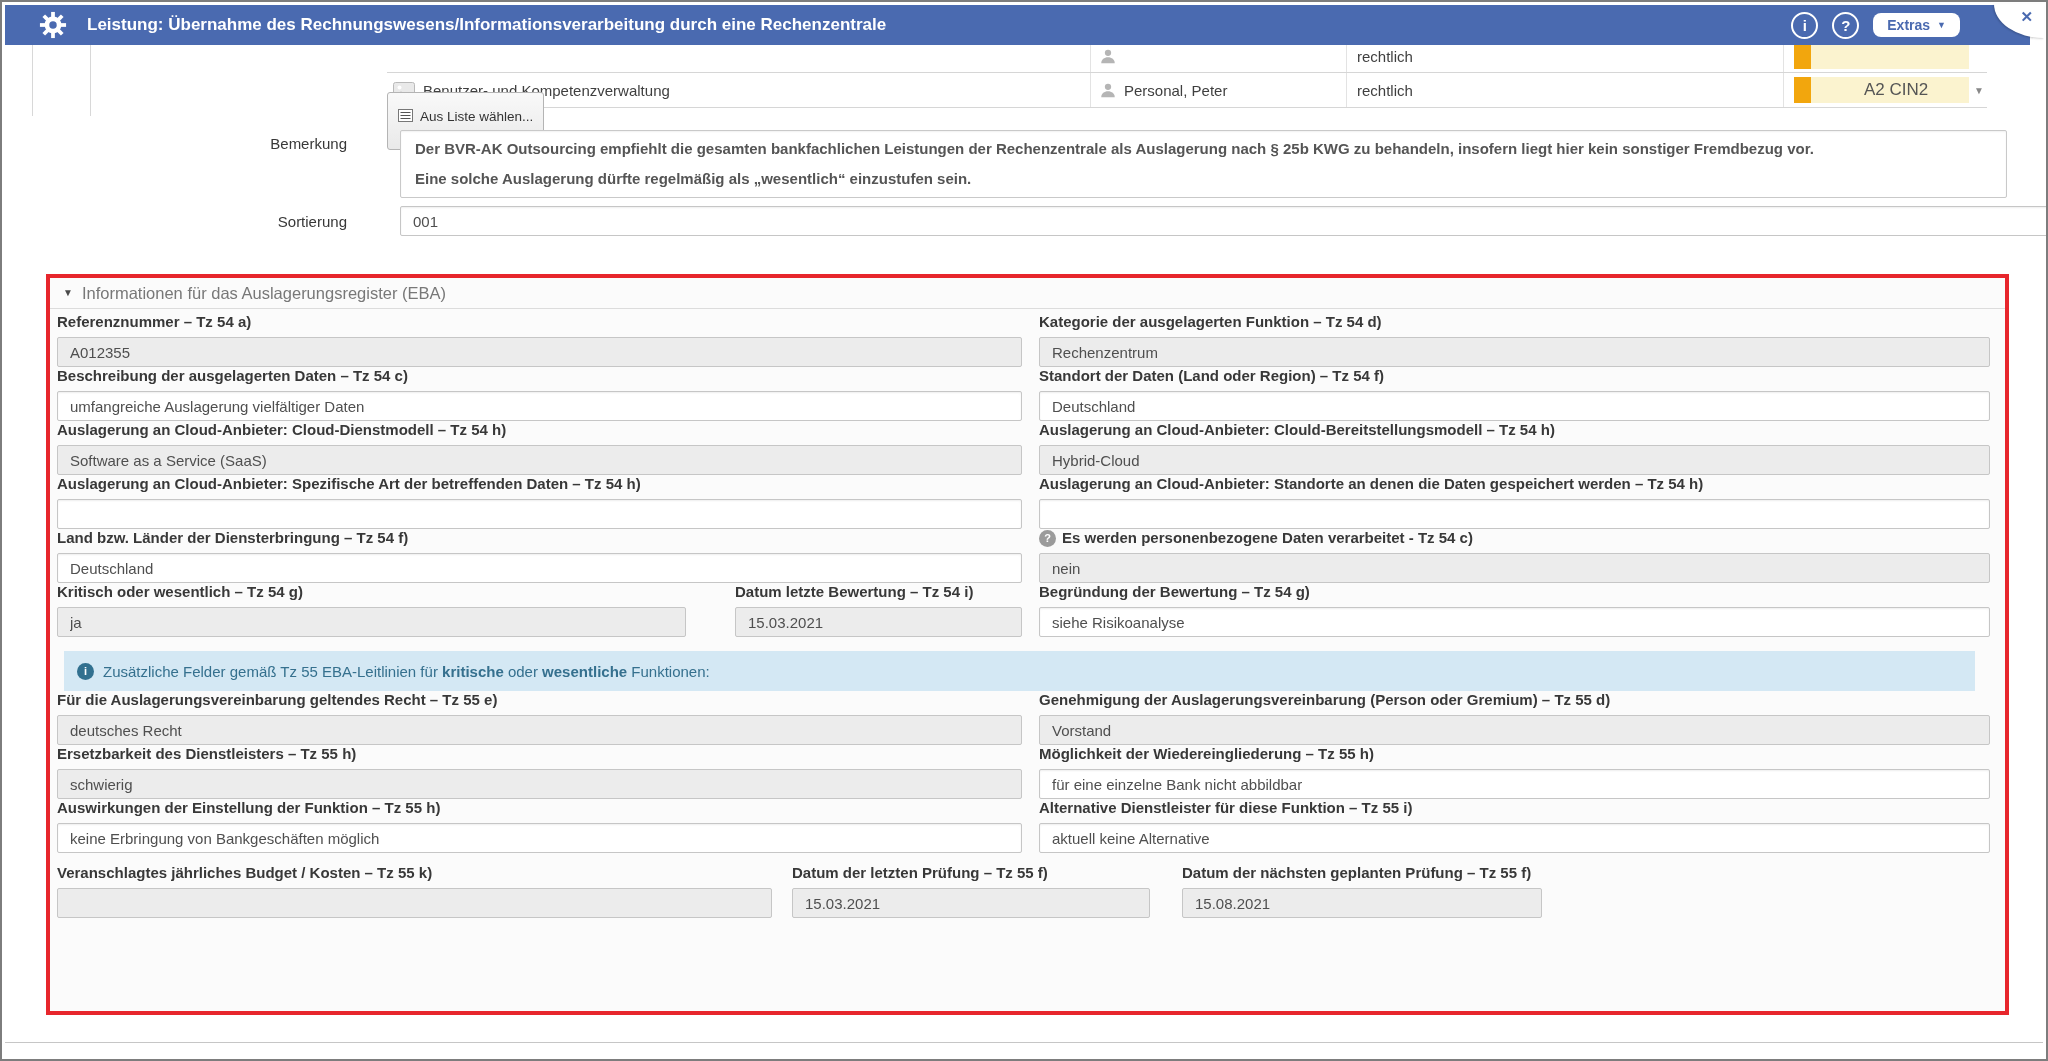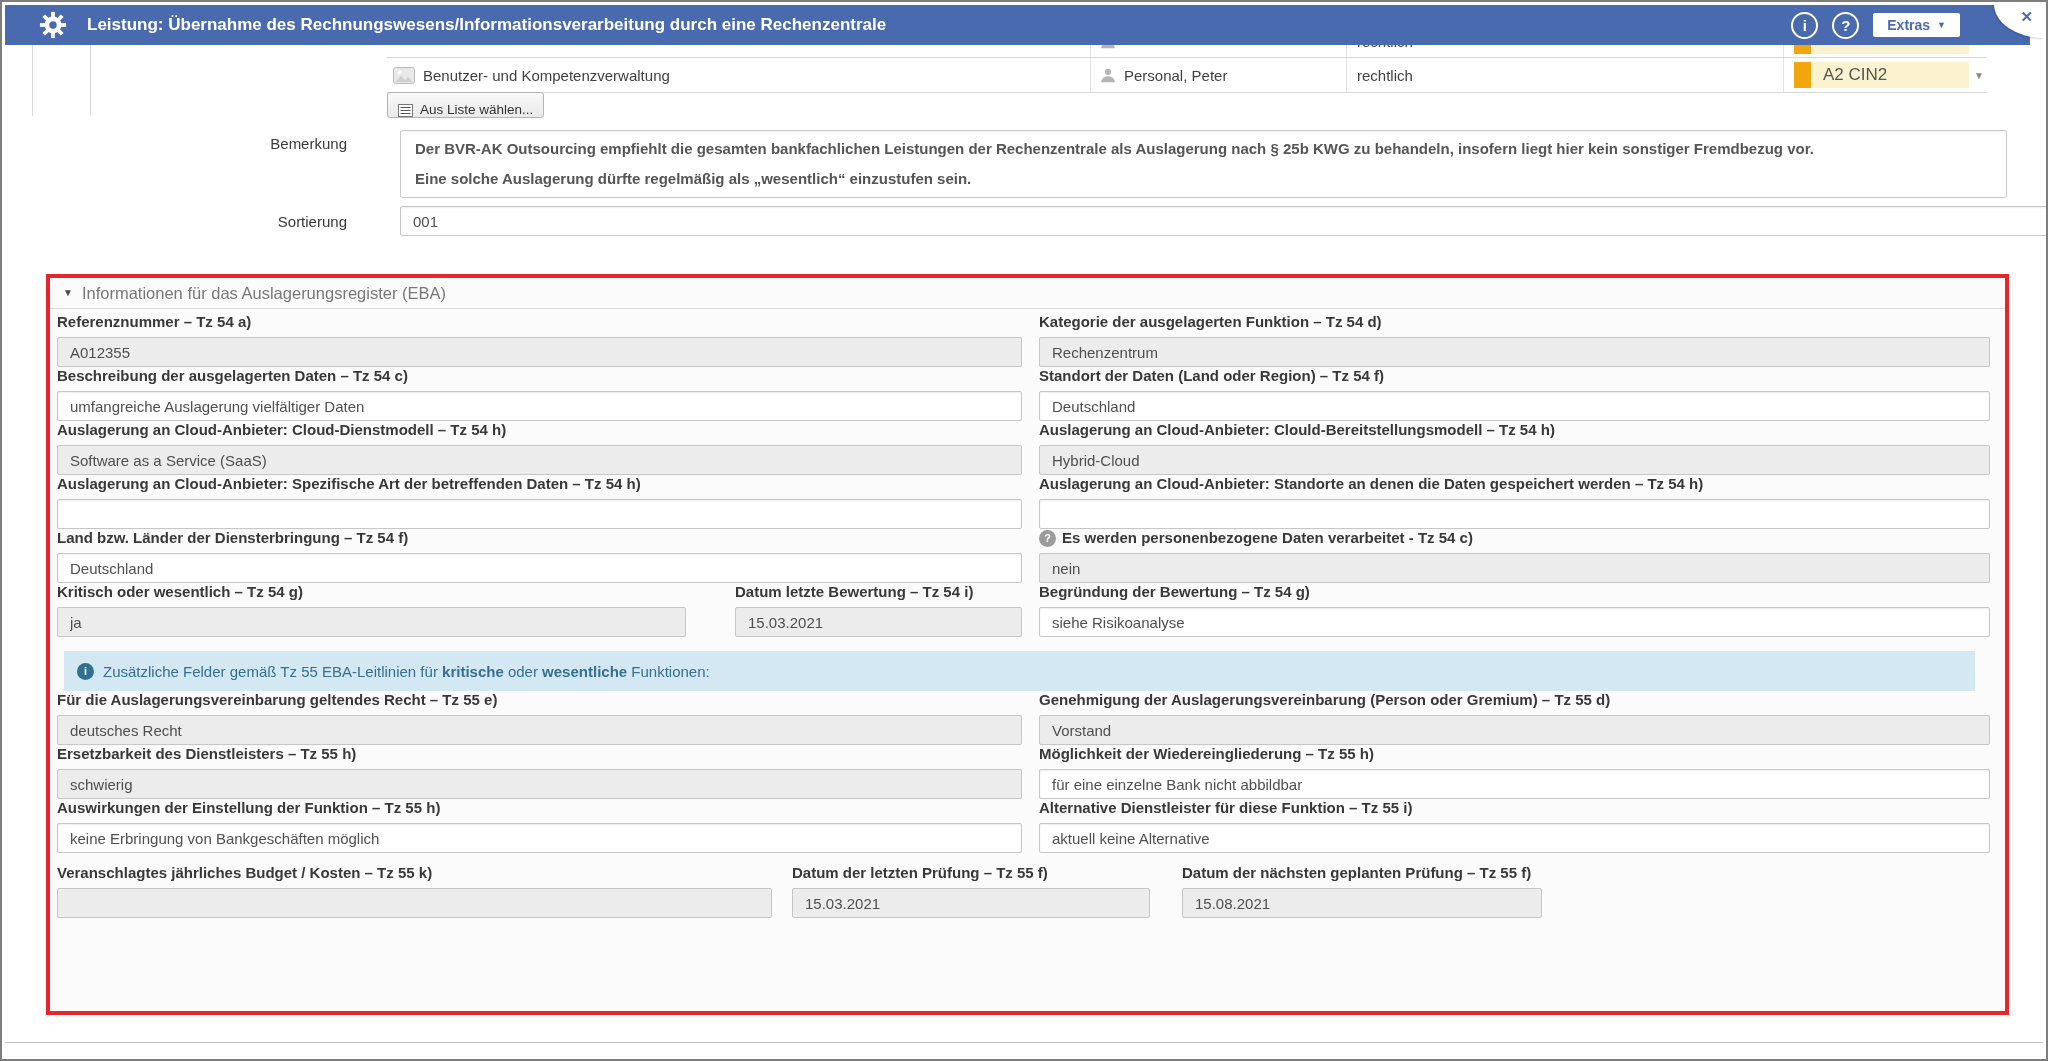--- a/index.html
+++ b/index.html
@@ -5,46 +5,46 @@
   html,body{margin:0;padding:0;background:#ffffff;font-family:"Liberation Sans",sans-serif;}
   .frame{position:relative;width:2048px;height:1061px;background:#fff;border:2px solid #7d7d7d;box-sizing:border-box;overflow:hidden;}
 
   
   .titlebar{position:absolute;left:3px;right:16px;top:3px;height:40px;background:#4a6ab0;z-index:5;
             display:flex;align-items:center;padding:0 70px 0 34px;box-sizing:border-box;}
   .tb-title{color:#fff;font-size:17px;font-weight:bold;margin-left:20px;white-space:nowrap;}
   .tb-right{margin-left:auto;display:flex;align-items:center;gap:14px;}
   .tb-circle{width:27px;height:27px;border:2px solid #fff;border-radius:50%;color:#fff;font-weight:bold;
              font-size:15px;display:flex;align-items:center;justify-content:center;box-sizing:border-box;cursor:pointer;}
-  .tb-extras{background:#fff;color:#4a6ab0;font-weight:bold;font-size:14px;border-radius:2px;
+  .tb-extras{background:#fff;color:#4a6ab0;font-weight:bold;font-size:14px;border-radius:8px;
              padding:4px 14px;display:flex;align-items:center;gap:7px;cursor:pointer;}
   .tb-extras .chev{font-size:9px;}
   .closecard{position:absolute;top:2px;right:2px;width:50px;height:34px;background:#fff;
              border-bottom-left-radius:100% 100%;z-index:8;box-shadow:-1px 1px 2px rgba(0,0,0,.18);cursor:pointer;}
   .closex{position:absolute;top:4px;right:11px;color:#4a6ab0;font-weight:bold;font-size:15px;}
 
   
   .stubline{position:absolute;top:43px;width:1px;height:71px;background:#d8d8d8;z-index:0;}
-  .toptable{position:absolute;left:385px;top:23px;width:1600px;z-index:0;font-size:15px;color:#3f3f3f;}
+  .toptable{position:absolute;left:385px;top:38px;width:1600px;z-index:0;font-size:15px;color:#3f3f3f;text-align:center;}
   .trow{display:flex;border-bottom:1px solid #d6d6d6;background:#fff;align-items:center;}
   .trow.r1{height:32px;}
   .trow.r2{height:34px;}
   .tc{height:100%;display:flex;align-items:center;box-sizing:border-box;}
   .tc.name{width:704px;padding-left:6px;gap:8px;border-right:1px solid #e3e3e3;}
   .tc.person{width:256px;padding-left:8px;gap:7px;border-right:1px solid #e3e3e3;}
   .tc.cat{width:437px;padding-left:10px;border-right:1px solid #e3e3e3;}
   .tc.badge{width:203px;padding-left:10px;}
   .combo{display:flex;align-items:center;width:100%;cursor:pointer;}
   .combo .sq{width:17px;height:26px;background:#f2a60d;flex:none;}
   .combo .yellow{width:158px;height:26px;background:#fbf3cf;line-height:26px;padding-left:12px;
                  box-sizing:border-box;color:#555;font-size:17px;white-space:nowrap;overflow:hidden;}
   .combo .arr{margin-left:5px;color:#888;font-size:10px;}
 
-  .btn-list{position:absolute;left:385px;top:90px;height:24px;display:flex;align-items:flex-end;gap:7px;
-            padding:0 10px;background:linear-gradient(#f9f9f9,#e9e9e9);border:1px solid #b4b4b4;border-radius:3px;
+  .btn-list{position:absolute;left:385px;top:90px;height:24px;display:flex;align-items:flex-start;gap:7px;
+            padding:16px 10px;background:linear-gradient(#f9f9f9,#e9e9e9);border:1px solid #b4b4b4;border-radius:3px;
             font-size:13.5px;color:#333;cursor:pointer;}
 
   
   .side-label{position:absolute;left:100px;width:245px;text-align:right;font-size:15px;font-weight:normal;color:#383838;}
   .remark-box{position:absolute;left:398px;top:128px;width:1607px;height:68px;box-sizing:border-box;
               background:#fff;border:1px solid #c9c9c9;border-radius:2px;box-shadow:inset 0 1px 2px rgba(0,0,0,.06);
               padding:9px 14px;font-size:15px;color:#555;font-weight:bold;}
   .remark-box .l2{margin-top:13px;}
   .sort-input{position:absolute;left:398px;top:204px;width:1607px;}
 

